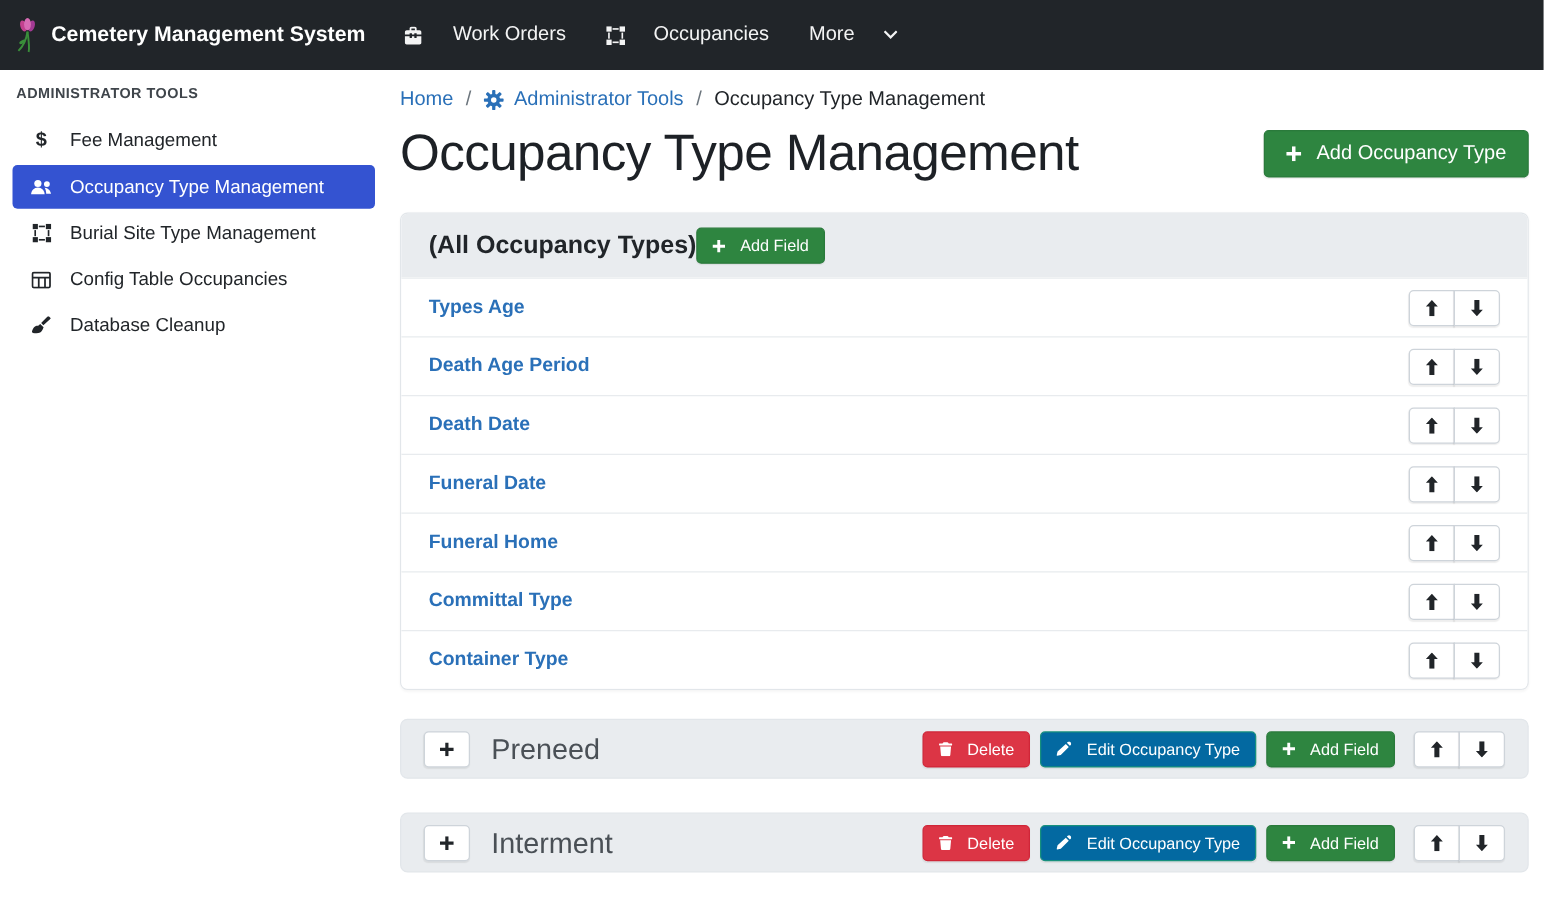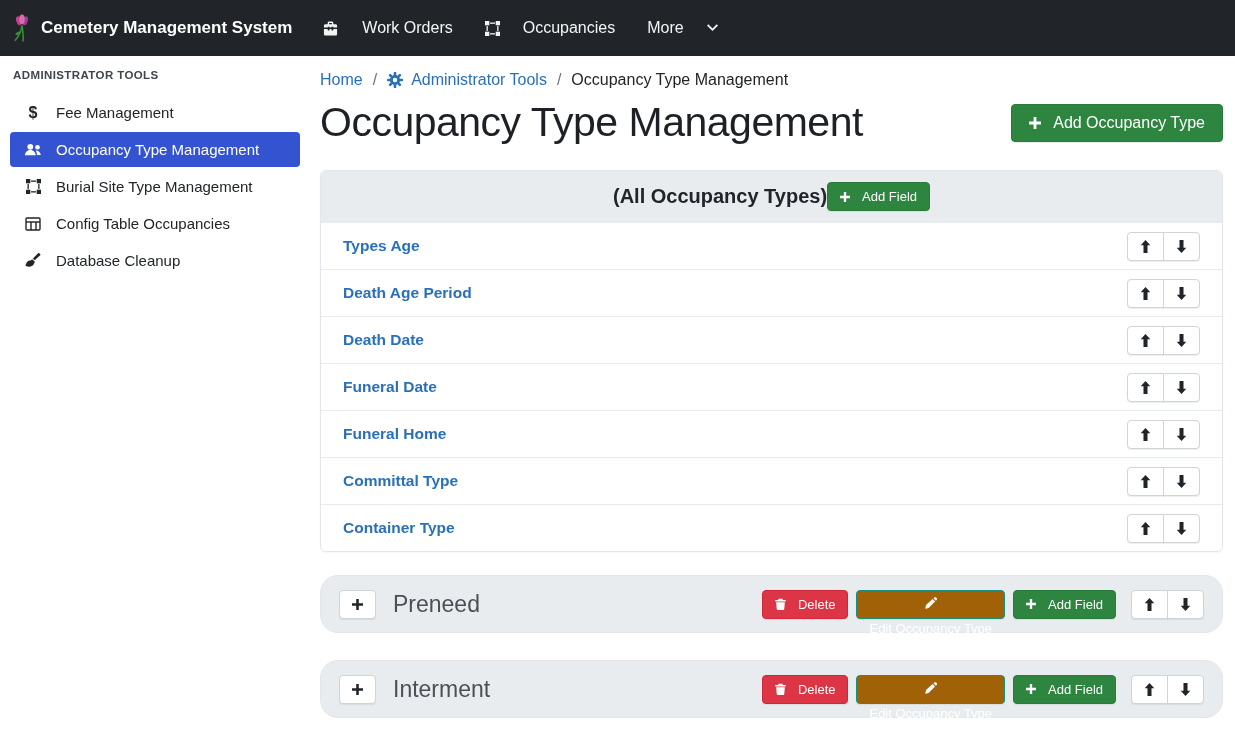--- a/index.html
+++ b/index.html
@@ -57,52 +57,52 @@
 
   
   .btn {
     display: inline-flex; align-items: center; gap: 12px; border-radius: 4px;
     border: 1px solid transparent; color: #fff; cursor: pointer;
     font-family: inherit; box-shadow: 0 1px 1px rgba(0,0,0,.07); white-space: nowrap;
   }
   .btn-lg { font-size: 16px; padding: 9px 17px; }
   .btn-sm { font-size: 13px; padding: 6px 12px; height: 29px; }
   .btn-green { background: #2e8540; border-color: #2a7a3b; }
-  .btn-teal  { background: #a16207; border-color: #17907d; flex-direction: column; }
+  .btn-teal  { background: #0369a1; border-color: #17907d; }
   .btn-red   { background: #dc3545; border-color: #d02638; }
   .btn-white {
     background: #fff; border: 1px solid #ced4da; color: #212529;
     width: 37px; height: 29px; justify-content: center; padding: 0; gap: 0;
   }
   .arrow-group { display: inline-flex; }
   .arrow-group .btn-white { border-radius: 0; }
   .arrow-group .btn-white:first-child { border-radius: 4px 0 0 4px; }
   .arrow-group .btn-white:last-child { border-radius: 0 4px 4px 0; margin-left: -1px; }
   .icon { display: inline-flex; align-items: center; }
 
   
   .card {
     border: 1px solid #e2e6ea; border-radius: 6px; overflow: hidden;
     margin-bottom: 23px; box-shadow: 0 1px 2px rgba(0,0,0,.04); background: #fff;
   }
   .card-header {
     background: #e9ecef; padding: 11px 22px; display: flex;
-    align-items: center; justify-content: center;
+    align-items: center; justify-content: flex-start;
   }
   .card-title { font-size: 20px; font-weight: 700; color: #212529; }
   .field-row {
     display: flex; align-items: center; justify-content: space-between;
     padding: 9px 22px; border-top: 1px solid #e8ebee; background: #fff; height: 47px;
   }
   .field-link { color: #2a70b8; font-weight: 700; font-size: 15.5px; text-decoration: none; cursor: pointer; }
 
   
   .type-panel {
-    background: #e9ecef; border: 1px solid #e2e6ea; border-radius: 18px;
-    padding: 14px 18px; display: flex; align-items: center; margin-bottom: 27px; height: 58px;
+    background: #e9ecef; border: 1px solid #e2e6ea; border-radius: 6px;
+    padding: 14px 18px; display: flex; align-items: center; margin-bottom: 27px; height: 48px;
   }
   .type-name { font-size: 23px; color: #4a5056; font-weight: 500; margin-left: 17px; }
   .panel-actions { margin-left: auto; display: flex; align-items: center; gap: 8px; }
   .panel-actions .arrow-group { margin-left: 7px; }
 </style>
 </head>
 <body>
 
 <div class="app">
 

